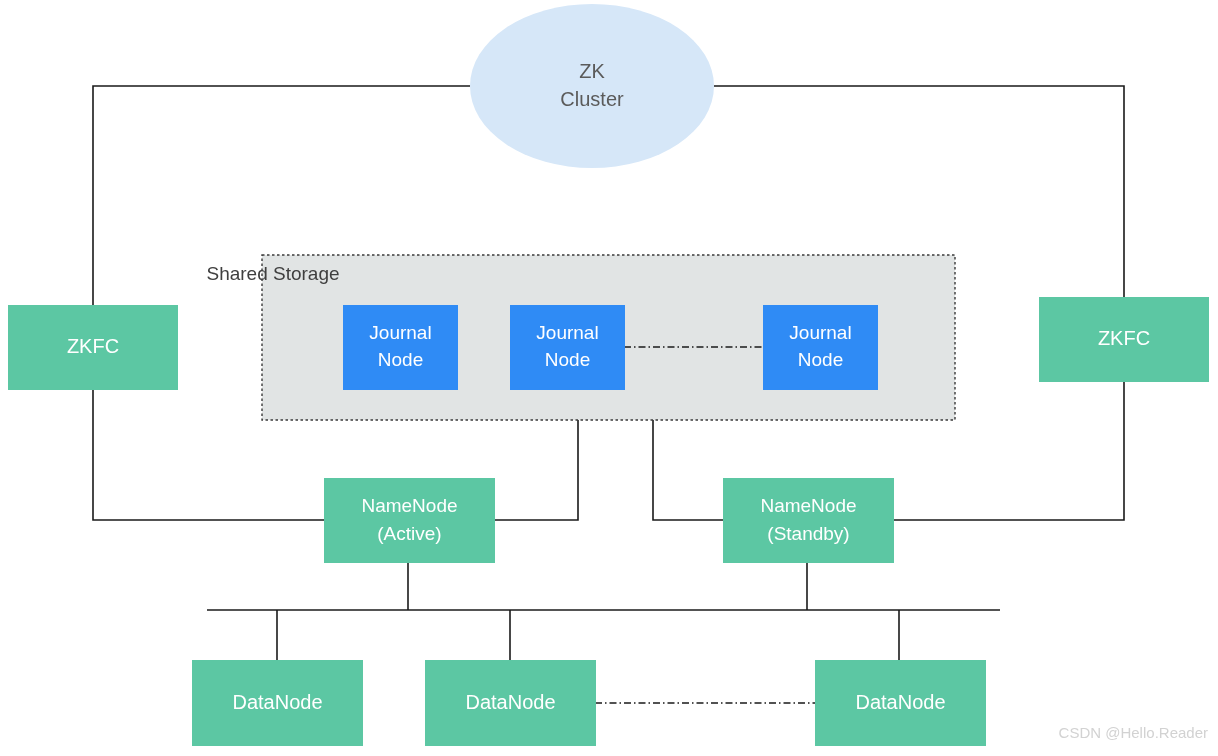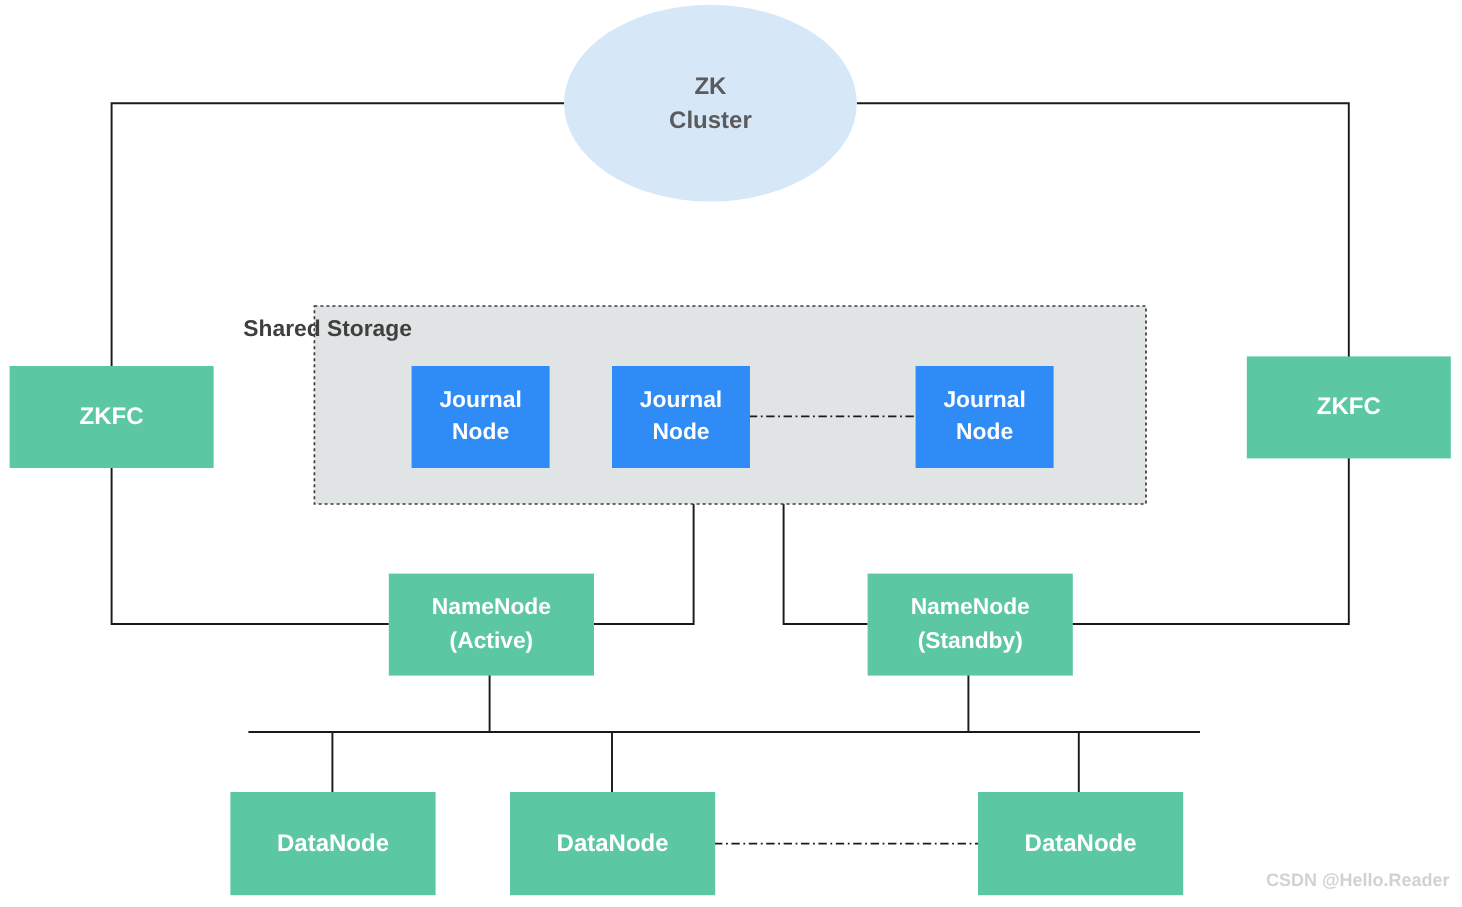--- a/index.html
+++ b/index.html
@@ -11,21 +11,20 @@
     width: 1218px;
     height: 756px;
     font-family: "Liberation Sans", sans-serif;
     overflow: hidden;
   }
   #diagram-root {
     position: relative;
     width: 1218px;
     height: 756px;
     background: #ffffff;
-    font-weight: bold;
   }
   svg#diagram {
     display: block;
     width: 1218px;
     height: 756px;
   }
   .node-label {
     font-family: "Liberation Sans", sans-serif;
     text-anchor: middle;
     dominant-baseline: middle;

